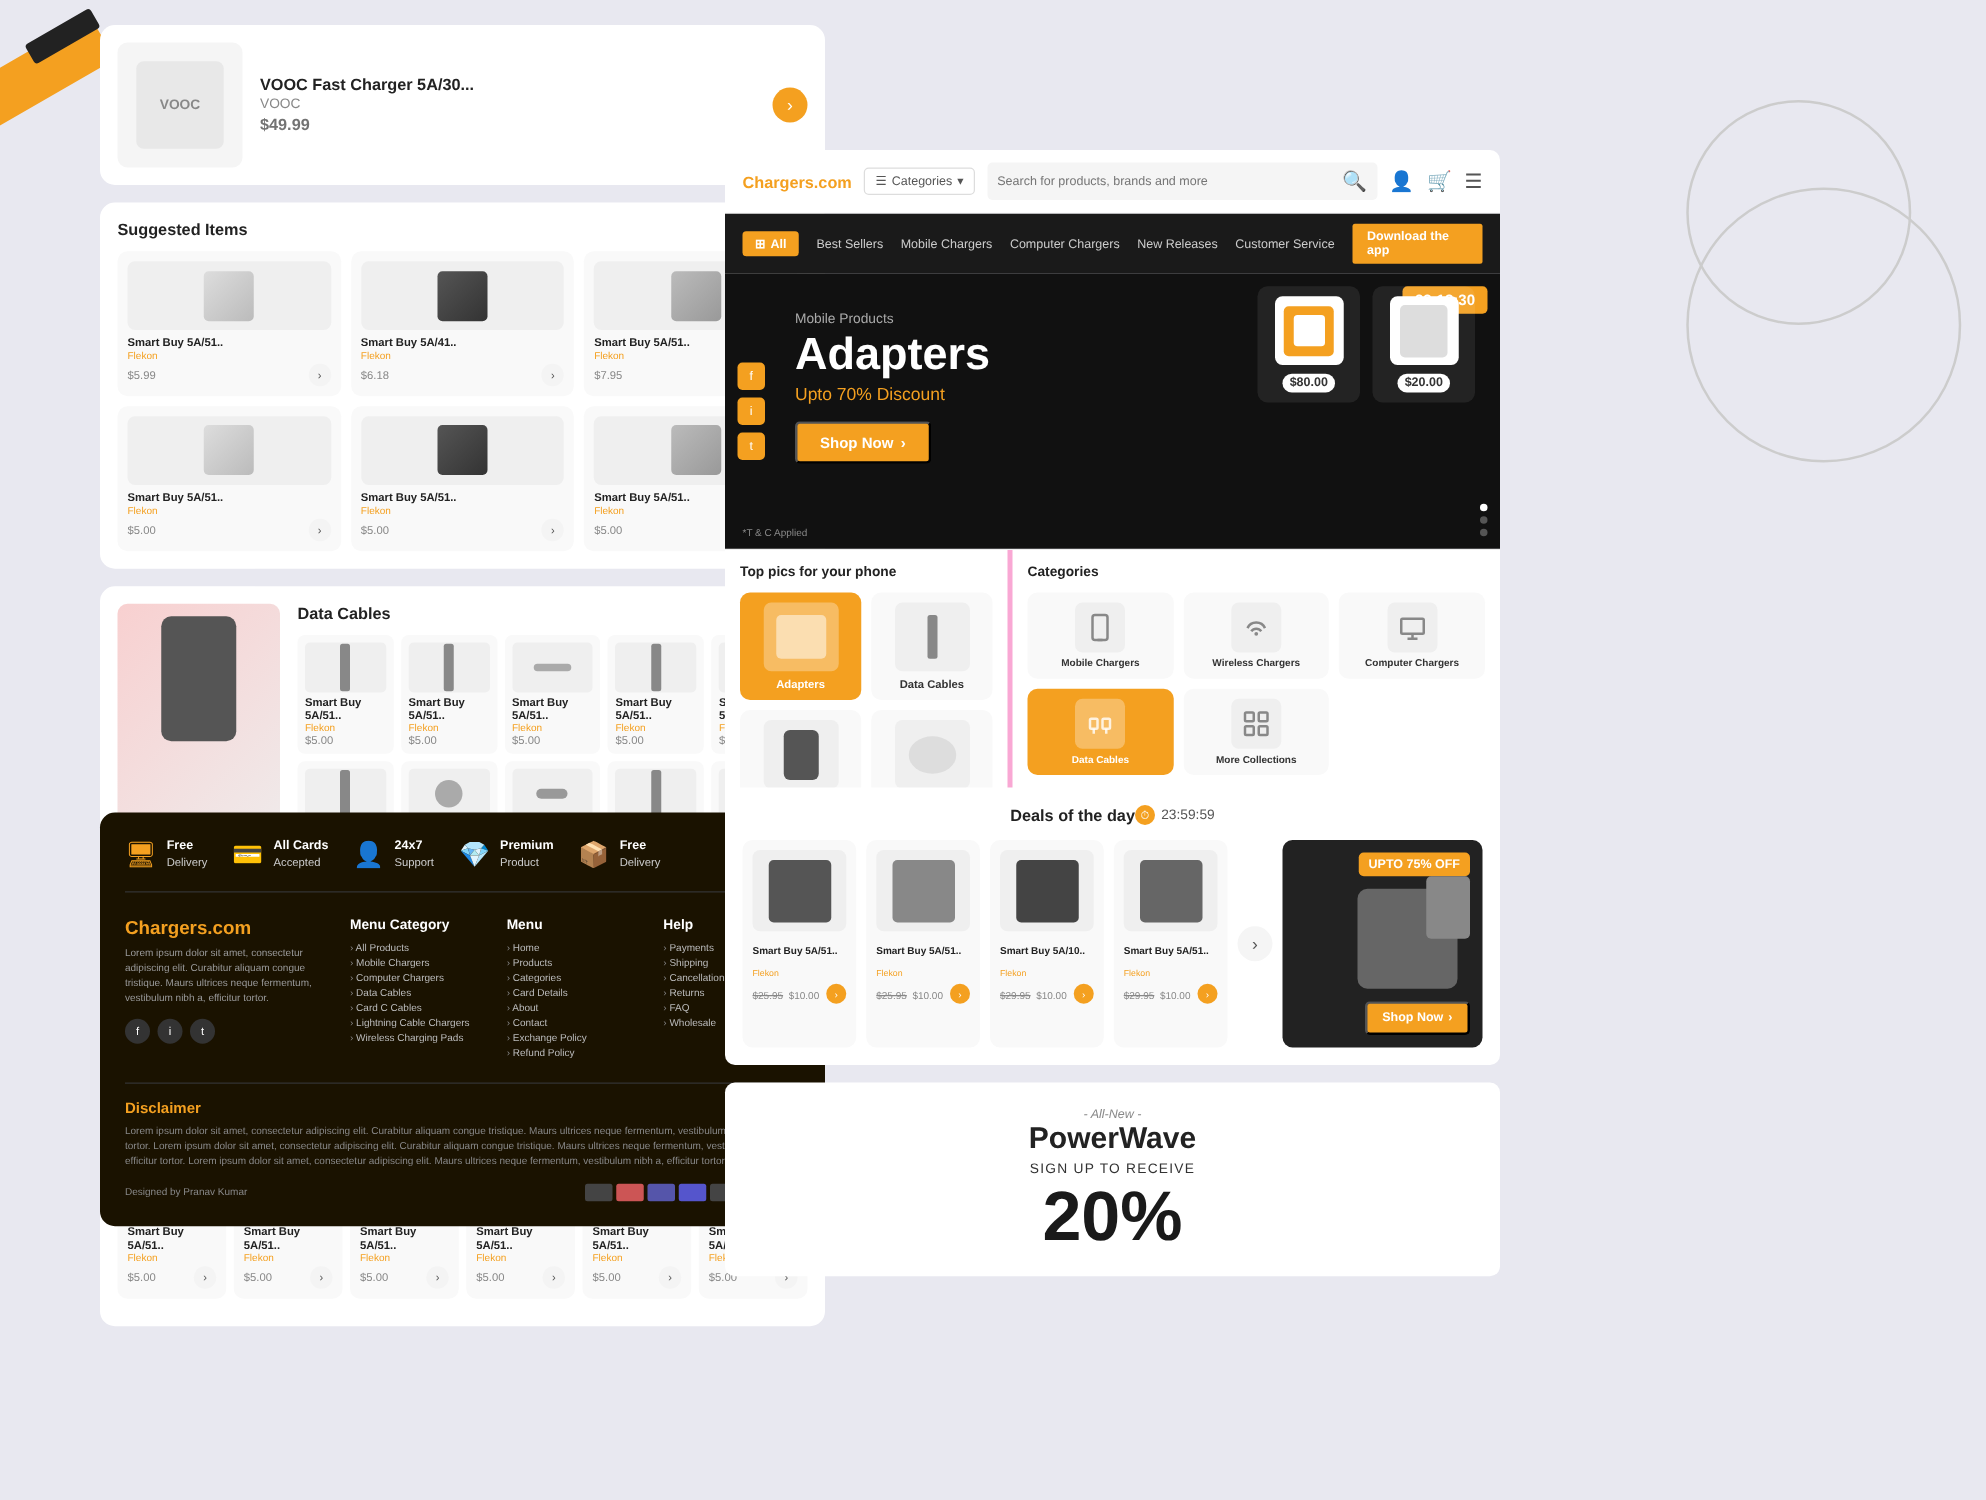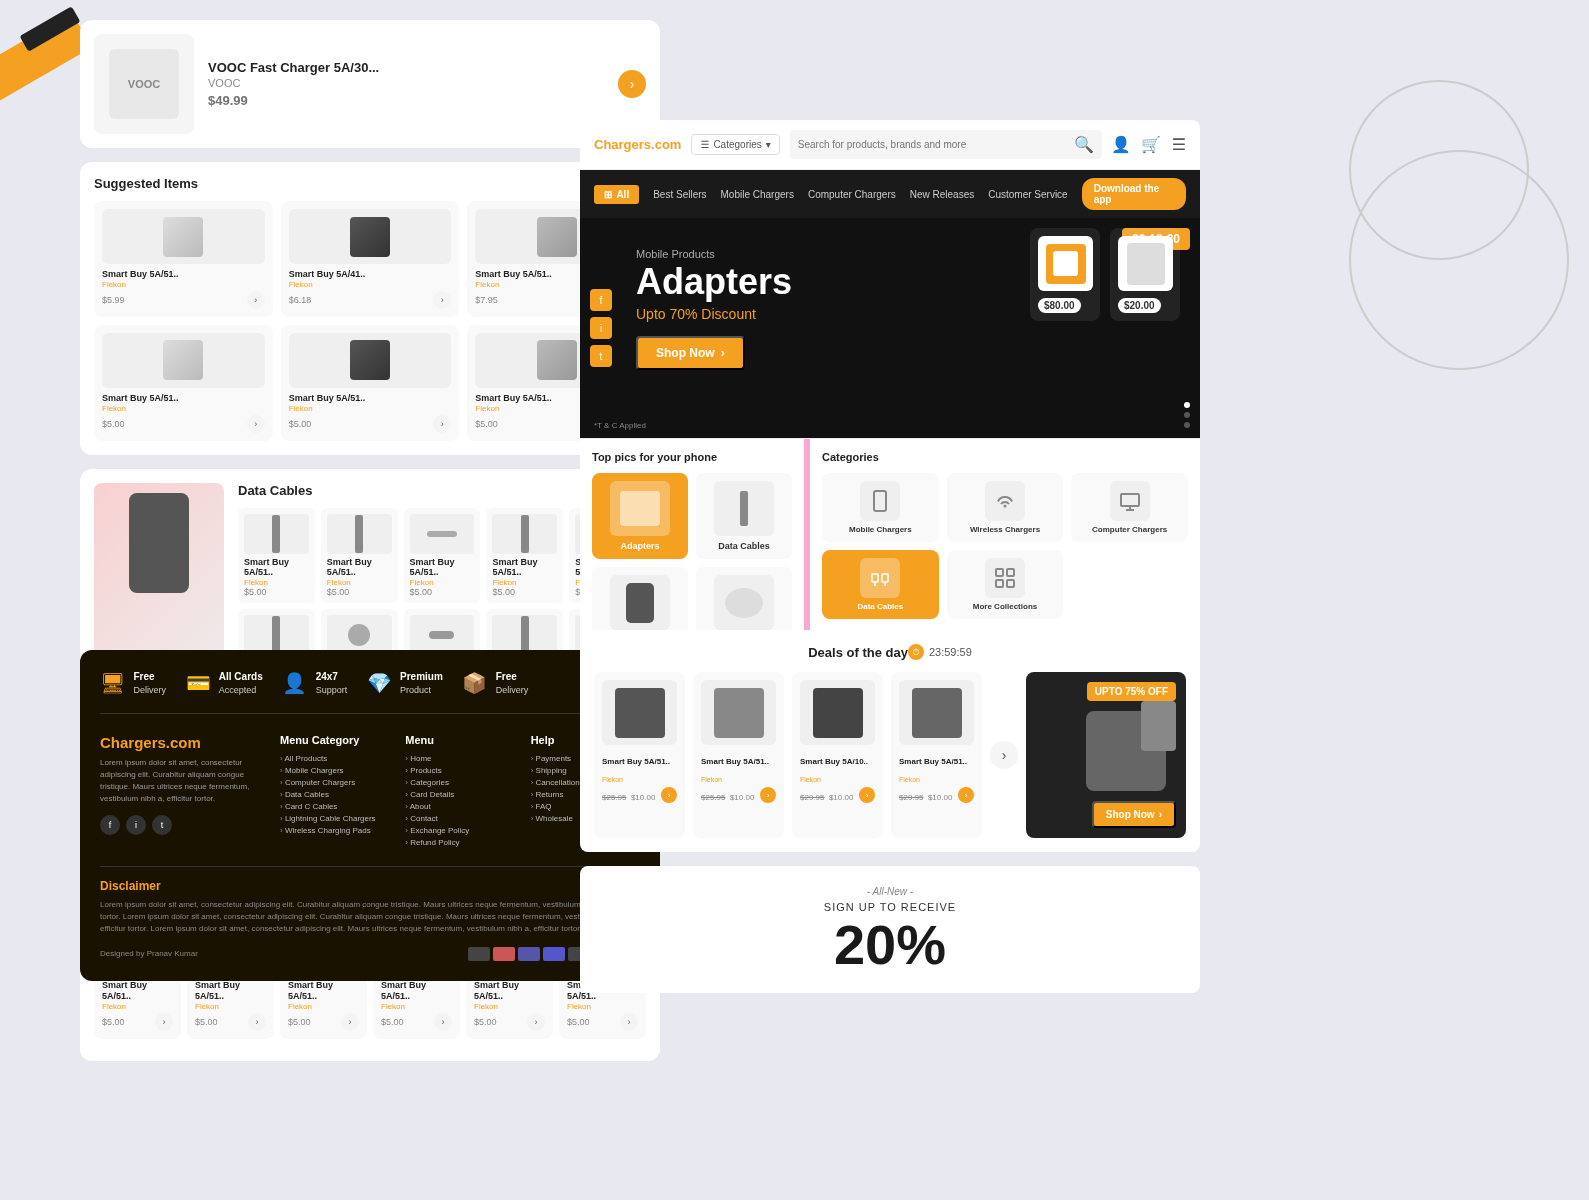--- a/index.html
+++ b/index.html
@@ -389,21 +389,21 @@
       cursor: pointer;
       white-space: nowrap;
     }
     .download-btn {
       margin-left: auto;
       background: #f4a020;
       color: #fff;
       font-size: 10px;
       font-weight: 700;
       padding: 5px 12px;
-      border-radius: 12px;
+      border-radius: 2px;
       cursor: pointer;
     }
 
     
     .hero-banner {
       background: #111;
       padding: 30px 20px;
       position: relative;
       min-height: 220px;
       overflow: hidden;
@@ -480,22 +480,22 @@
       top: 10px;
       display: flex;
       gap: 10px;
       align-items: flex-end;
       z-index: 2;
     }
     .hero-product-item {
       background: rgba(255,255,255,0.08);
       border-radius: 8px;
       padding: 8px;
-      text-align: left;
-      width: 70px;
+      text-align: center;
+      width: 82px;
     }
     .hero-product-box {
       width: 55px;
       height: 55px;
       background: #fff;
       border-radius: 6px;
       margin: 0 auto 4px;
       display: flex;
       align-items: center;
       justify-content: center;
@@ -535,21 +535,21 @@
     
     .picks-categories {
       display: flex;
       gap: 0;
       background: #fff;
       border-top: 1px solid #eee;
     }
     .top-picks {
       width: 230px;
       padding: 12px;
-      border-right: 6px solid #f9a8d4;
+      border-right: 4px solid #f9a8d4;
       flex-shrink: 0;
     }
     .top-picks h4 {
       font-size: 11px;
       font-weight: 700;
       color: #222;
       margin-bottom: 10px;
     }
     .picks-grid {
       display: grid;
@@ -1615,16 +1615,17 @@
         <button class="deals-promo-btn">
           <span>Shop Now</span>
           <span>›</span>
         </button>
       </div>
     </div>
   </div>
 
   <div class="powerwave-section">
     <p class="powerwave-subtitle">- All-New -</p>
+    <h2 class="powerwave-title">PowerWave</h2>
     <p class="powerwave-cta">SIGN UP TO RECEIVE</p>
     <div class="powerwave-percent">20%</div>
   </div>
 </div>
 
 </body></html>

